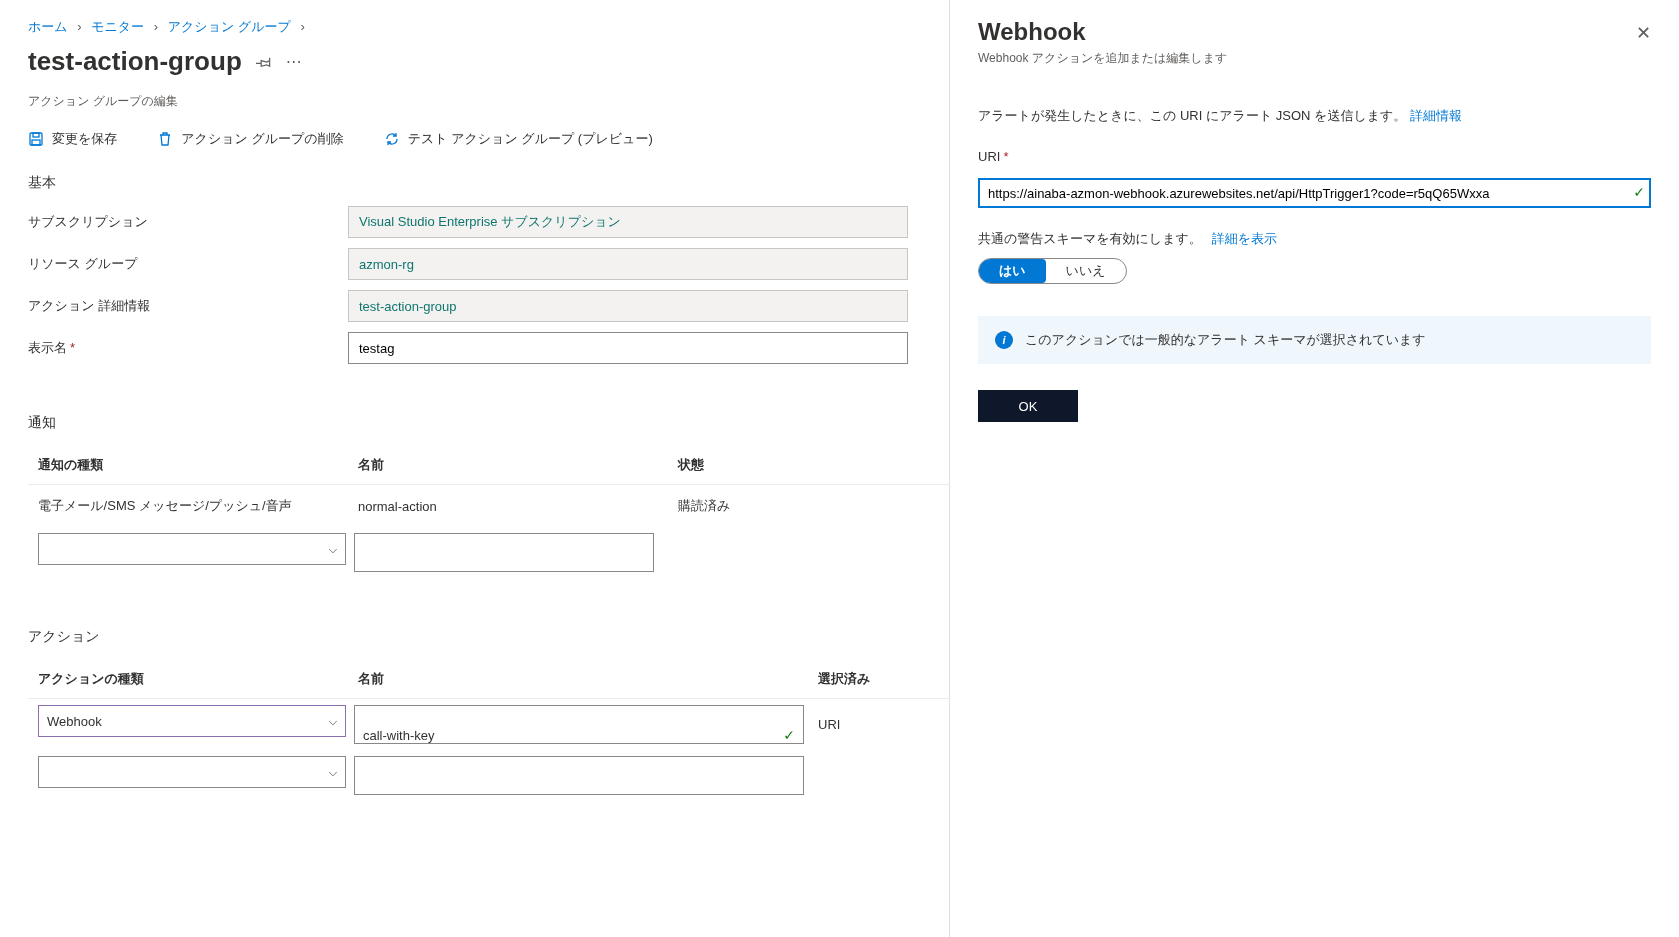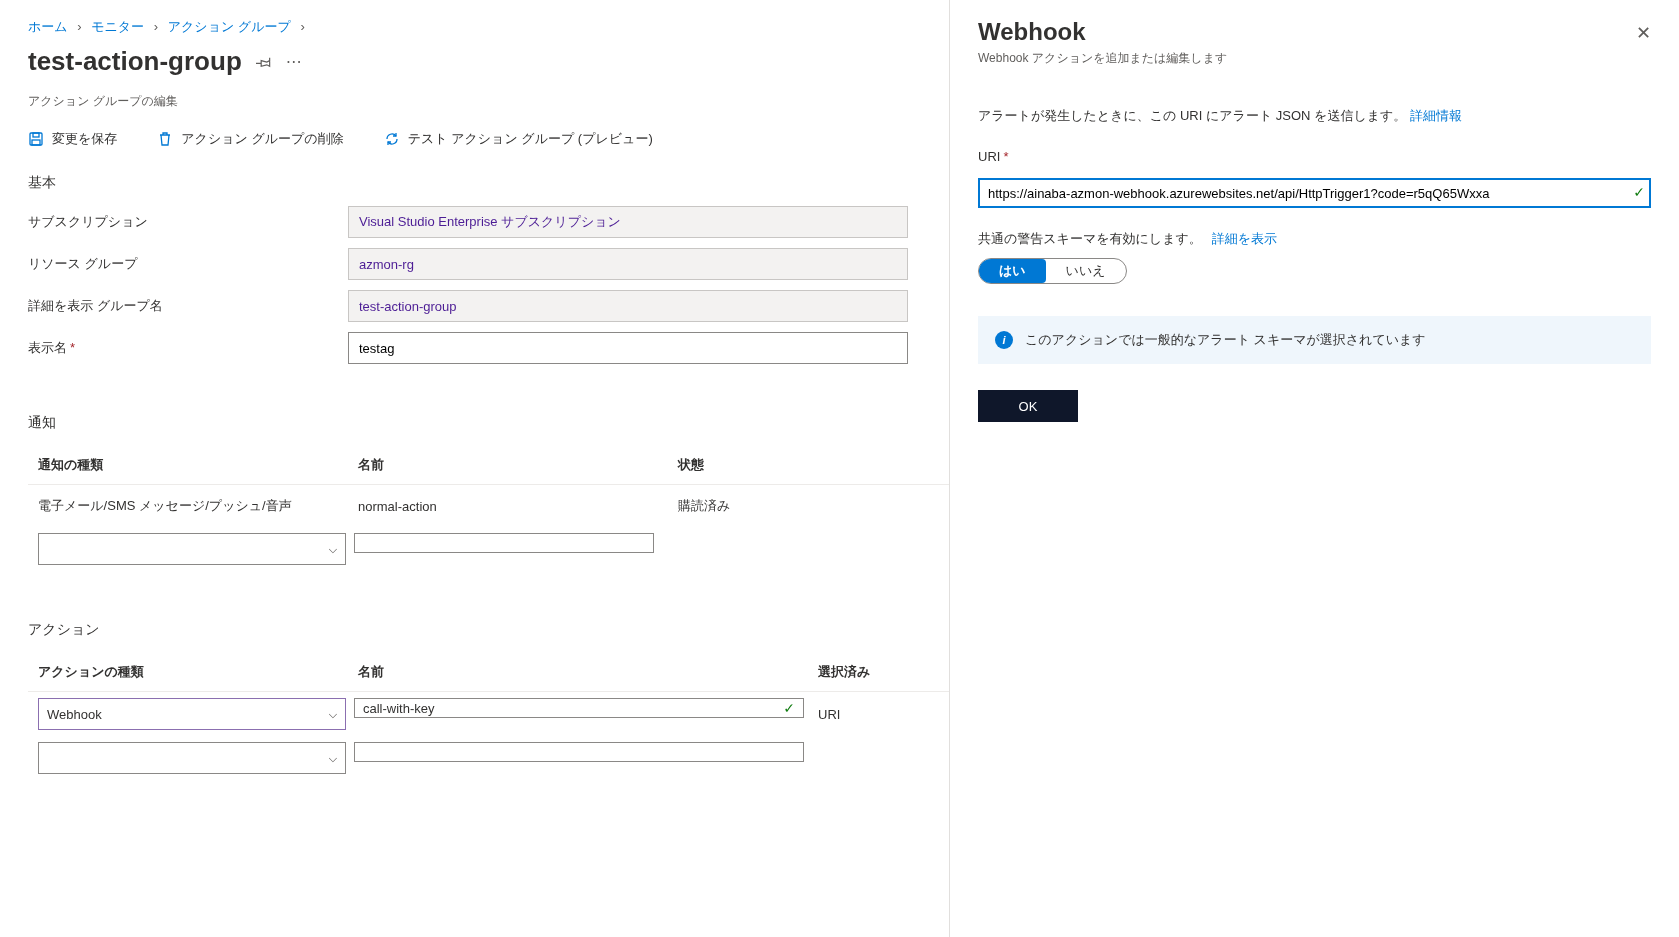--- a/index.html
+++ b/index.html
@@ -23,33 +23,33 @@
   .toolbar { display: flex; gap: 40px; margin: 20px 0 26px 0; }
   .toolbar-btn { display: flex; align-items: center; gap: 8px; color: #323130; cursor: pointer; font-size: 13px; }
   .toolbar-btn .ticon { color: #0078d4; display: inline-flex; }
 
   
   .section-label { font-size: 14px; font-weight: 400; color: #323130; margin: 10px 0 14px 0; }
   .form-row { display: flex; align-items: center; margin-bottom: 10px; }
   .form-label { width: 320px; font-size: 13px; color: #323130; }
   .req { color: #a4262c; margin-left: 3px; }
   .form-input { flex: 0 0 560px; height: 32px; border: 1px solid #8a8886; padding: 0 10px; font-size: 13px; background: #fff; }
-  .form-input.readonly { background: #f3f2f1; color: #4c1d95; border-color: #c8c6c4; }
+  .form-input.readonly { background: #f3f2f1; color: #0f766e; border-color: #c8c6c4; }
   
   
   .table { margin-top: 6px; }
   .thead { display: flex; border-bottom: 1px solid #edebe9; padding: 10px 0; font-weight: 600; font-size: 13px; }
   .trow { display: flex; align-items: center; padding: 12px 0; font-size: 13px; }
   .col-a { width: 330px; padding-left: 10px; }
   .col-b { width: 320px; }
   .col-c { width: 200px; }
   .col-sel { width: 120px; }
   .select { height: 32px; width: 308px; border: 1px solid #8a8886; background: #fff; display: flex; align-items: center; justify-content: space-between; padding: 0 8px; cursor: pointer; }
   .select.small { width: 308px; }
-  .textbox { height: 20px; width: 300px; border: 1px solid #8a8886; padding: 0 8px; background:#fff; display:flex; align-items:center; justify-content:space-between;}
+  .textbox { height: 39px; width: 300px; border: 1px solid #8a8886; padding: 0 8px; background:#fff; display:flex; align-items:flex-end; justify-content:space-between;}
   .select.highlight { border-color: #8b6fb0; }
   .chev { color: #605e5c; font-size: 11px; }
   .check { color: #107c10; font-size: 14px; }
 
   .pad-row { display:flex; gap: 8px; padding: 6px 0 6px 10px;}
 
   
   .side-title { font-size: 24px; font-weight: 600; }
   .side-sub { font-size: 12px; color: #605e5c; margin-top: 4px; }
   .close-x { position: absolute; top: 22px; right: 28px; font-size: 18px; color: #605e5c; cursor: pointer; }
@@ -134,21 +134,21 @@
     <div class="section-label">基本</div>
     <div class="form-row">
       <div class="form-label">サブスクリプション</div>
       <input class="form-input readonly" readonly="" value="Visual Studio Enterprise サブスクリプション" style="">
     </div>
     <div class="form-row">
       <div class="form-label">リソース グループ</div>
       <input class="form-input readonly" readonly="" value="azmon-rg" style="">
     </div>
     <div class="form-row">
-      <div class="form-label">詳細を表示 グループ名</div>
+      <div class="form-label">アクション 詳細情報</div>
       <input class="form-input readonly" readonly="" value="test-action-group" style="">
     </div>
     <div class="form-row">
       <div class="form-label">
         <span>表示名</span><span class="req">*</span>
       </div>
       <input class="form-input" value="testag" style="">
     </div>
 
     <div style="height:30px"></div>

